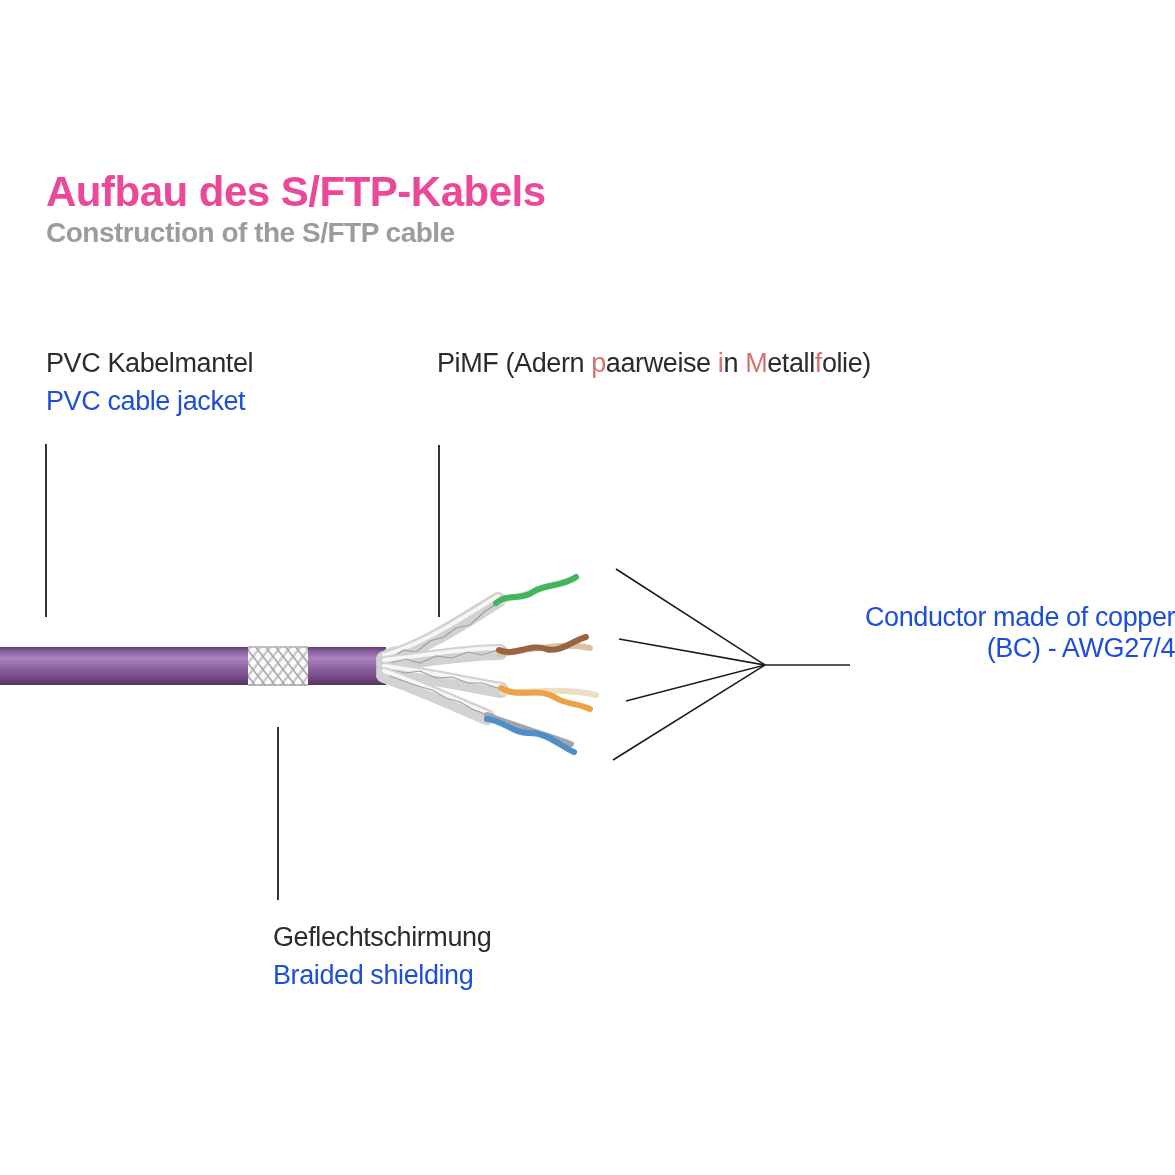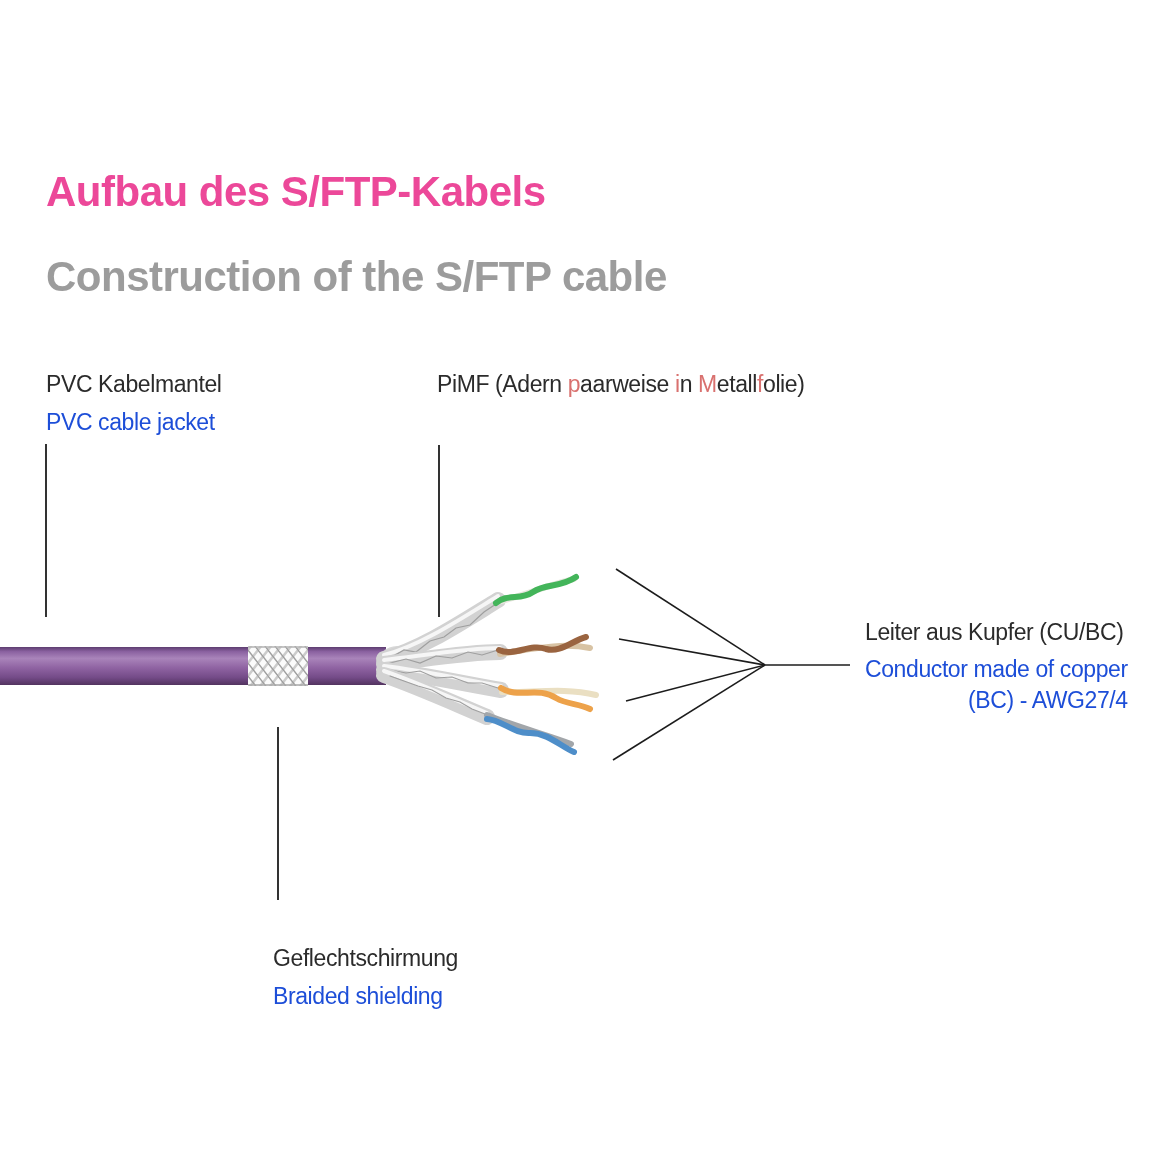--- a/index.html
+++ b/index.html
@@ -9,25 +9,24 @@
     font-family:"Liberation Sans", sans-serif;
   }
   .abs{position:absolute;}
   .title-de{
     left:46px;top:168px;
     font-size:42px;font-weight:700;color:#ec4899;letter-spacing:-0.5px;
     white-space:nowrap;
   }
   .title-en{
     left:46px;top:217px;
-    font-size:42px;font-weight:700;color:#9c9c9c;letter-spacing:-0.5px;
+    font-size:28px;font-weight:700;color:#9c9c9c;letter-spacing:-0.5px;
     white-space:nowrap;
-    margin-top:36px;
   }
-  .lbl{font-size:23px;letter-spacing:-0.4px;white-space:nowrap;line-height:38px;margin-top:21px;}
+  .lbl{font-size:27px;letter-spacing:-0.4px;white-space:nowrap;line-height:38px;}
   .lbl .de{color:#2b2b2b;}
   .lbl .en{color:#1d4ed8;}
   .pvc-group{left:46px;top:344px;}
   .pimf-group{left:437px;top:344px;}
   .conductor-group{left:865px;top:596px;}
   .conductor-group div{line-height:31px;}
   .conductor-group .en-block{margin-top:6px;text-align:right;}
   .braid-group{left:273px;top:918px;}
   svg.diagram{position:absolute;left:0;top:0;}
 </style>
@@ -122,21 +121,20 @@
 <div class="abs lbl pvc-group">
   <div class="de">PVC Kabelmantel</div>
   <div class="en">PVC cable jacket</div>
 </div>
 
 <div class="abs lbl pimf-group">
   <div class="de"><span>PiMF (Adern </span><span style="color: rgb(217, 113, 111);">p</span><span>aarweise </span><span style="color: rgb(217, 113, 111);">i</span><span>n </span><span style="color: rgb(217, 113, 111);">M</span><span>etall</span><span style="color: rgb(217, 113, 111);">f</span><span>olie)</span></div>
 </div>
 
 <div class="abs lbl conductor-group">
-  <div class="de">Leiter aus Kupfer (CU/BC)</div>
   <div class="en-block">
     <div class="en">Conductor made of copper</div>
     <div class="en">(BC) - AWG27/4</div>
   </div>
 </div>
 
 <div class="abs lbl braid-group">
   <div class="de">Geflechtschirmung</div>
   <div class="en">Braided shielding</div>
 </div>

